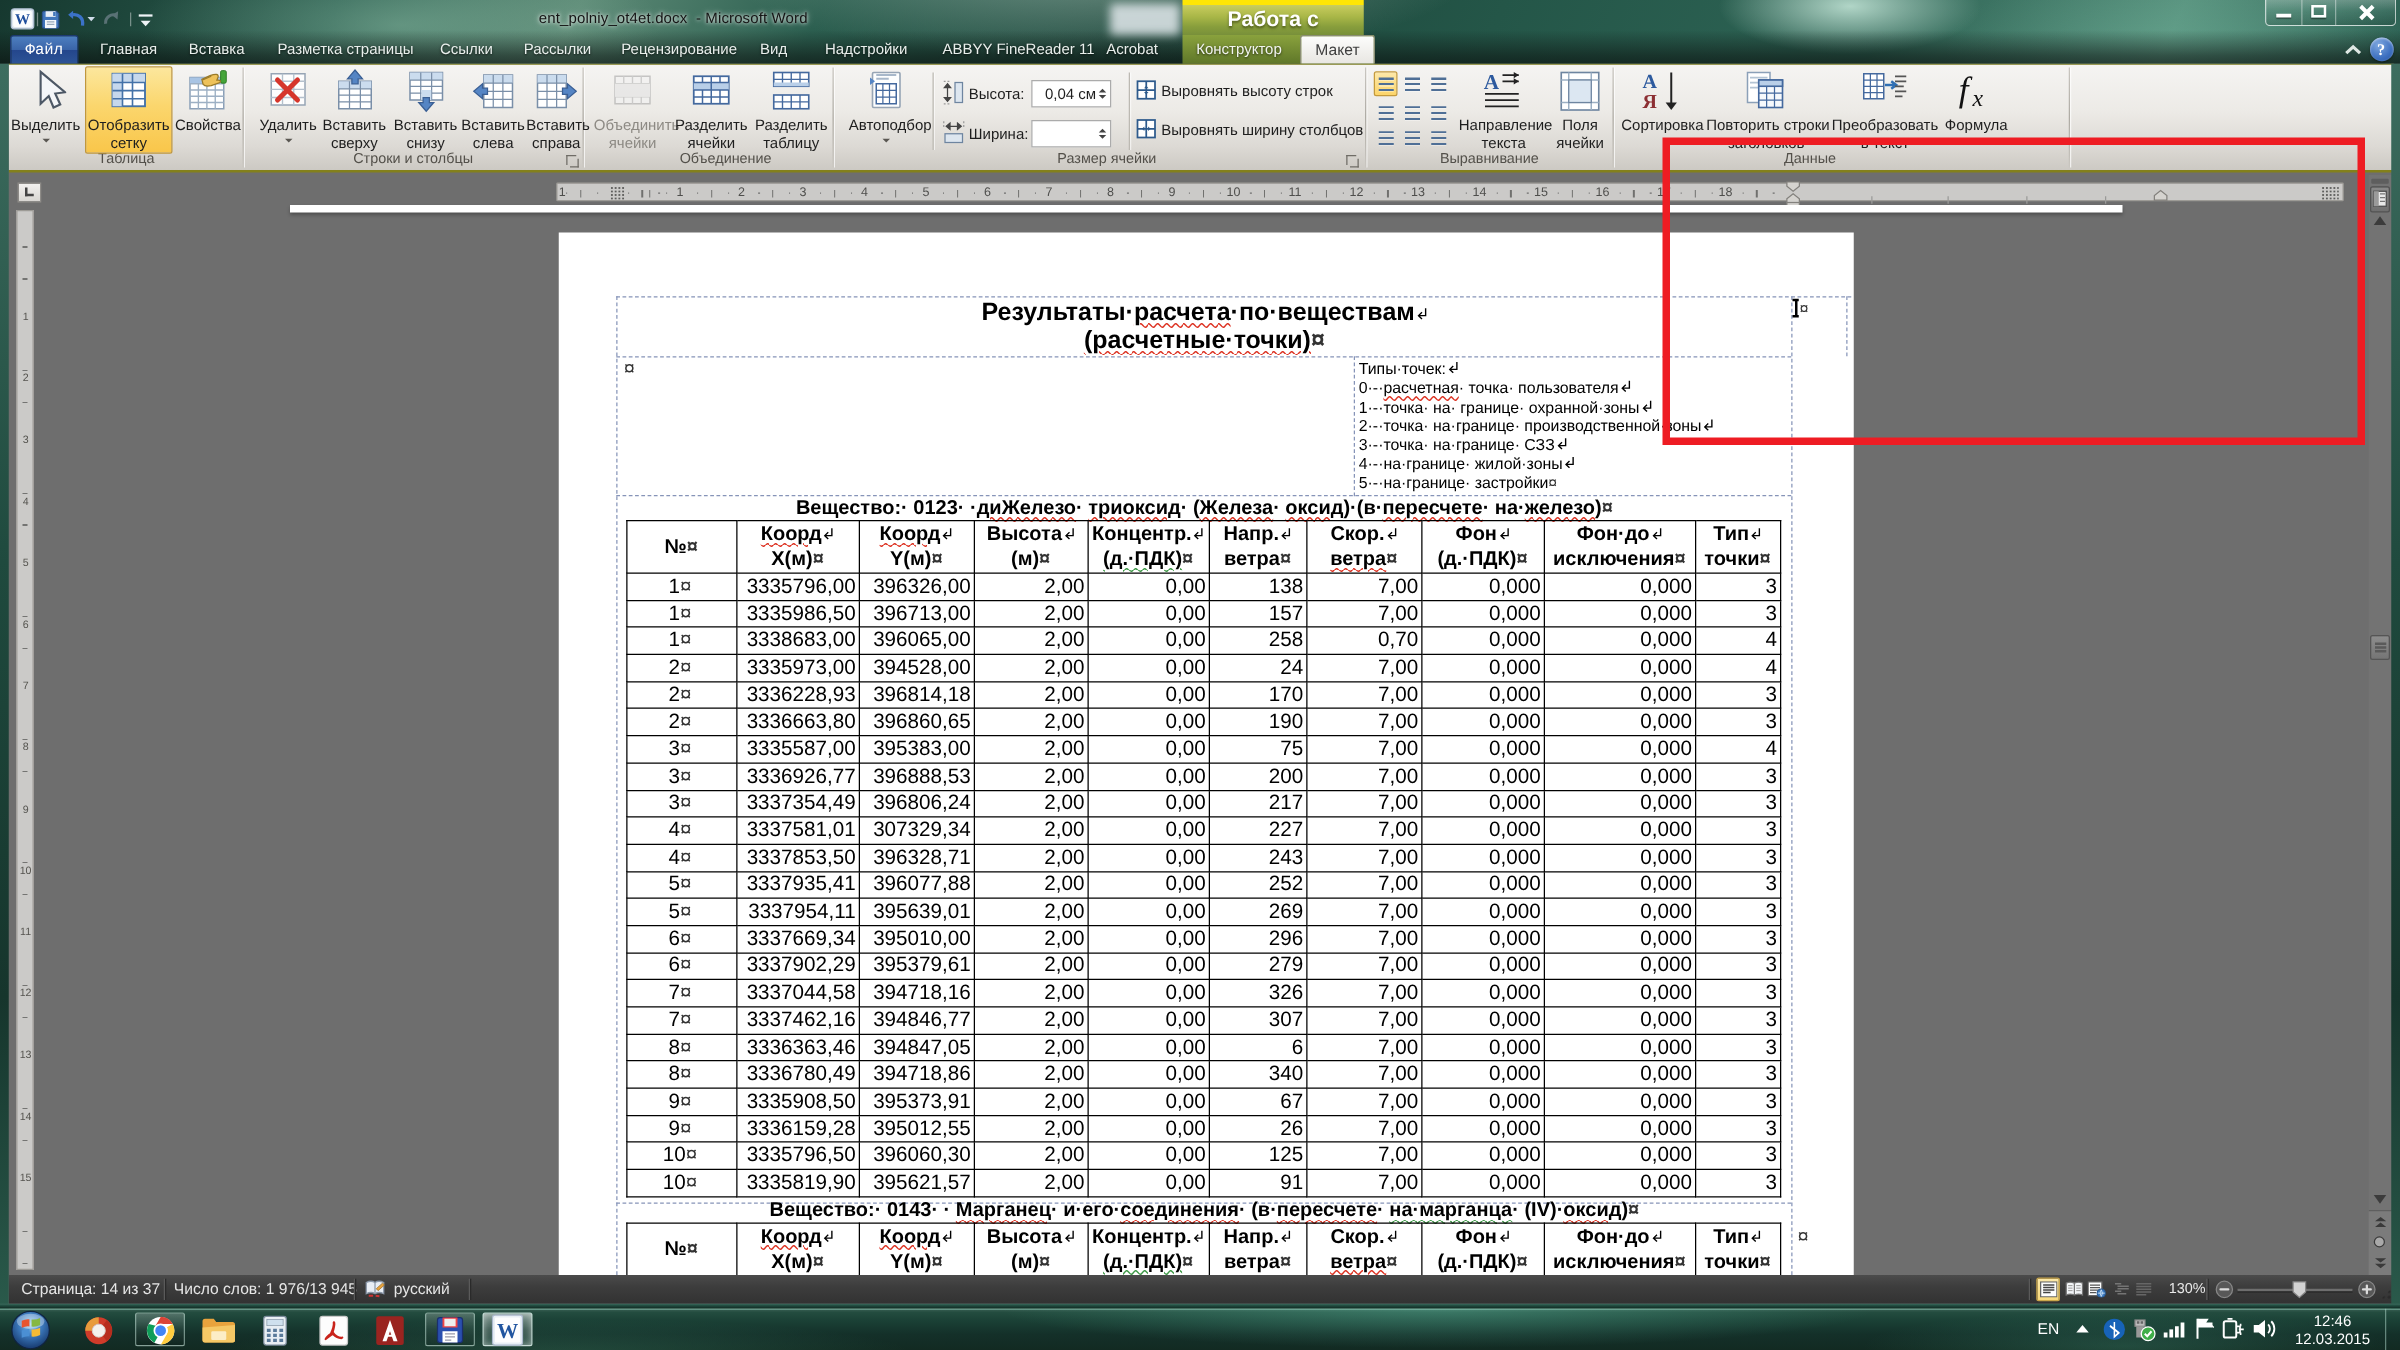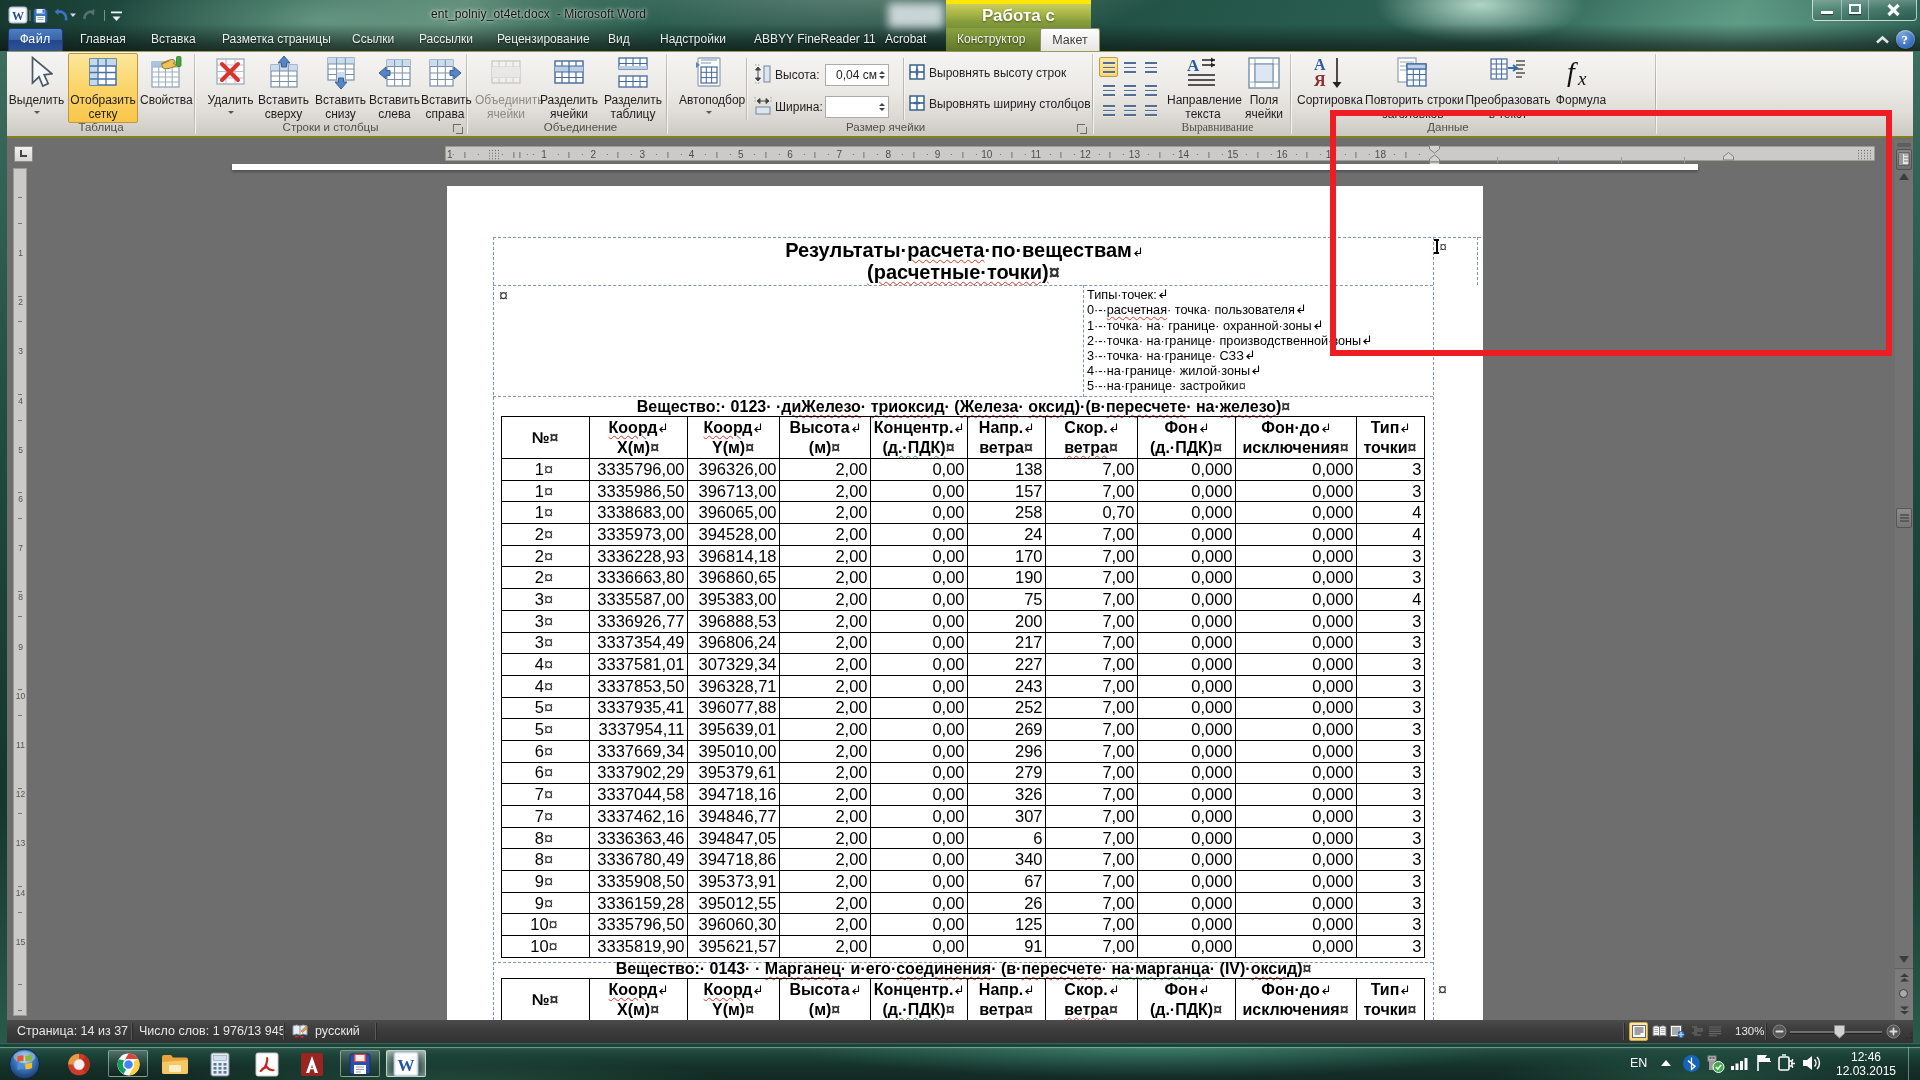--- a/index.html
+++ b/index.html
@@ -154,21 +154,21 @@
  <div class="gdiv" style="left:187px;"></div>
  <div class="gdiv" style="left:459px;"></div>
  <div class="gdiv" style="left:659px;"></div>
  <div class="gdiv" style="left:1085px;"></div>
  <div class="gdiv" style="left:1283px;"></div>
  <div class="gdiv" style="left:1648px;"></div>
  <div class="glabel" style="left:1px;width:186px;">Таблица</div>
  <div class="glabel" style="left:188px;width:271px;">Строки и столбцы</div>
  <div class="glabel" style="left:460px;width:199px;margin-left:14px;">Объединение</div>
  <div class="glabel" style="left:660px;width:425px;padding-left:12px;">Размер ячейки</div>
- <div class="glabel" style="left:1112px;width:197px;font-family:Liberation Serif, serif;">Выравнивание</div>
+ <div class="glabel" style="left:1086px;width:197px;">Выравнивание</div>
  <div class="glabel" style="left:1284px;width:314px;">Данные</div>
  <div class="launcher" style="left:444px;top:70px;"></div>
  <div class="launcher" style="left:1068px;top:70px;"></div>
 
  <div class="bigbtn" style="left:1px;width:57px;">
   <svg class="ic" width="32" height="36" viewBox="0 0 32 36">
         <path d="M11.5 2.5 L11.5 28 L18 21.8 L21.8 31 L27.2 28.6 L23.2 19.8 L31 18.8 Z" fill="#f4f6f9" stroke="#4d5866" stroke-width="1.7"></path>
       </svg>
   Выделить<br><span class="dd"></span>
  </div>

